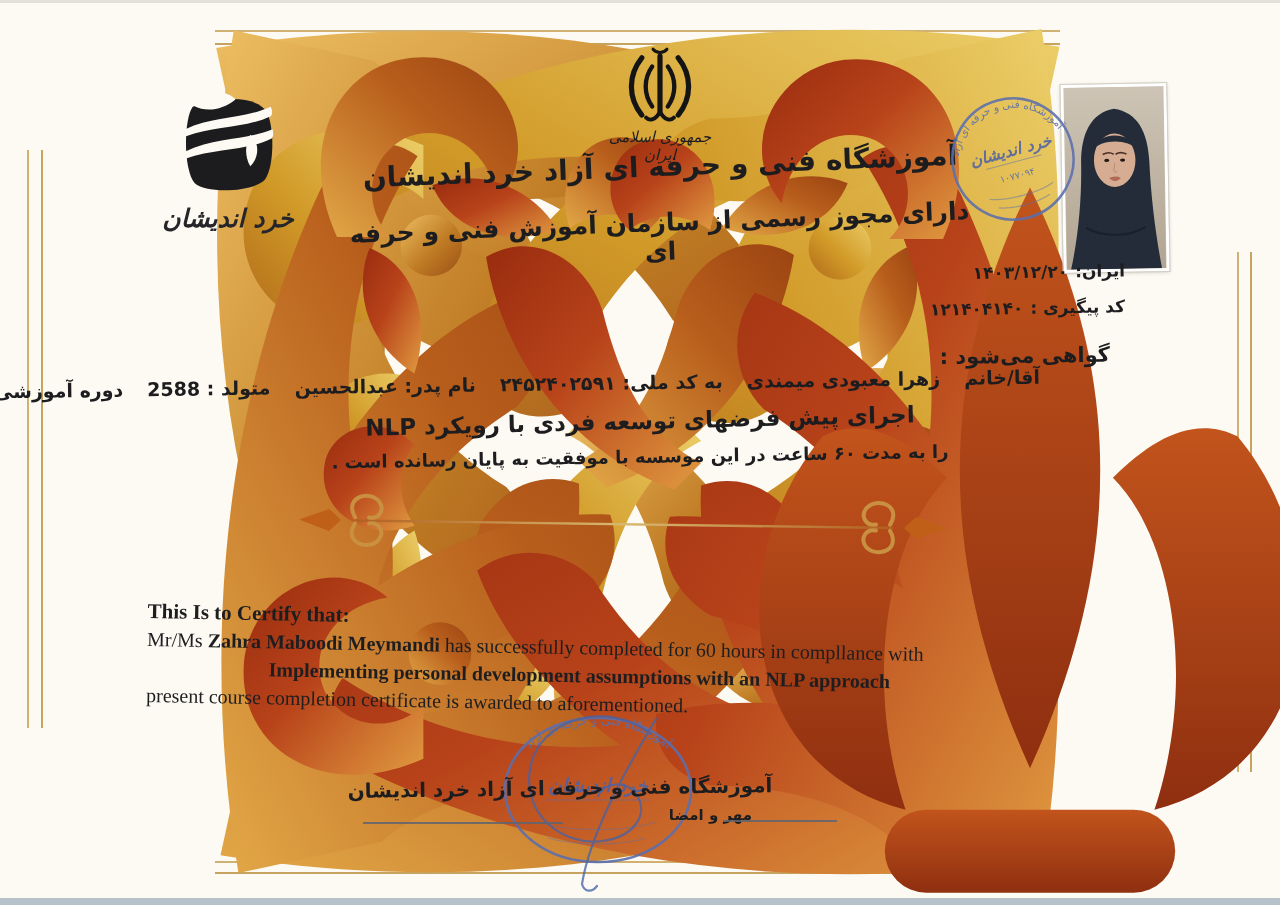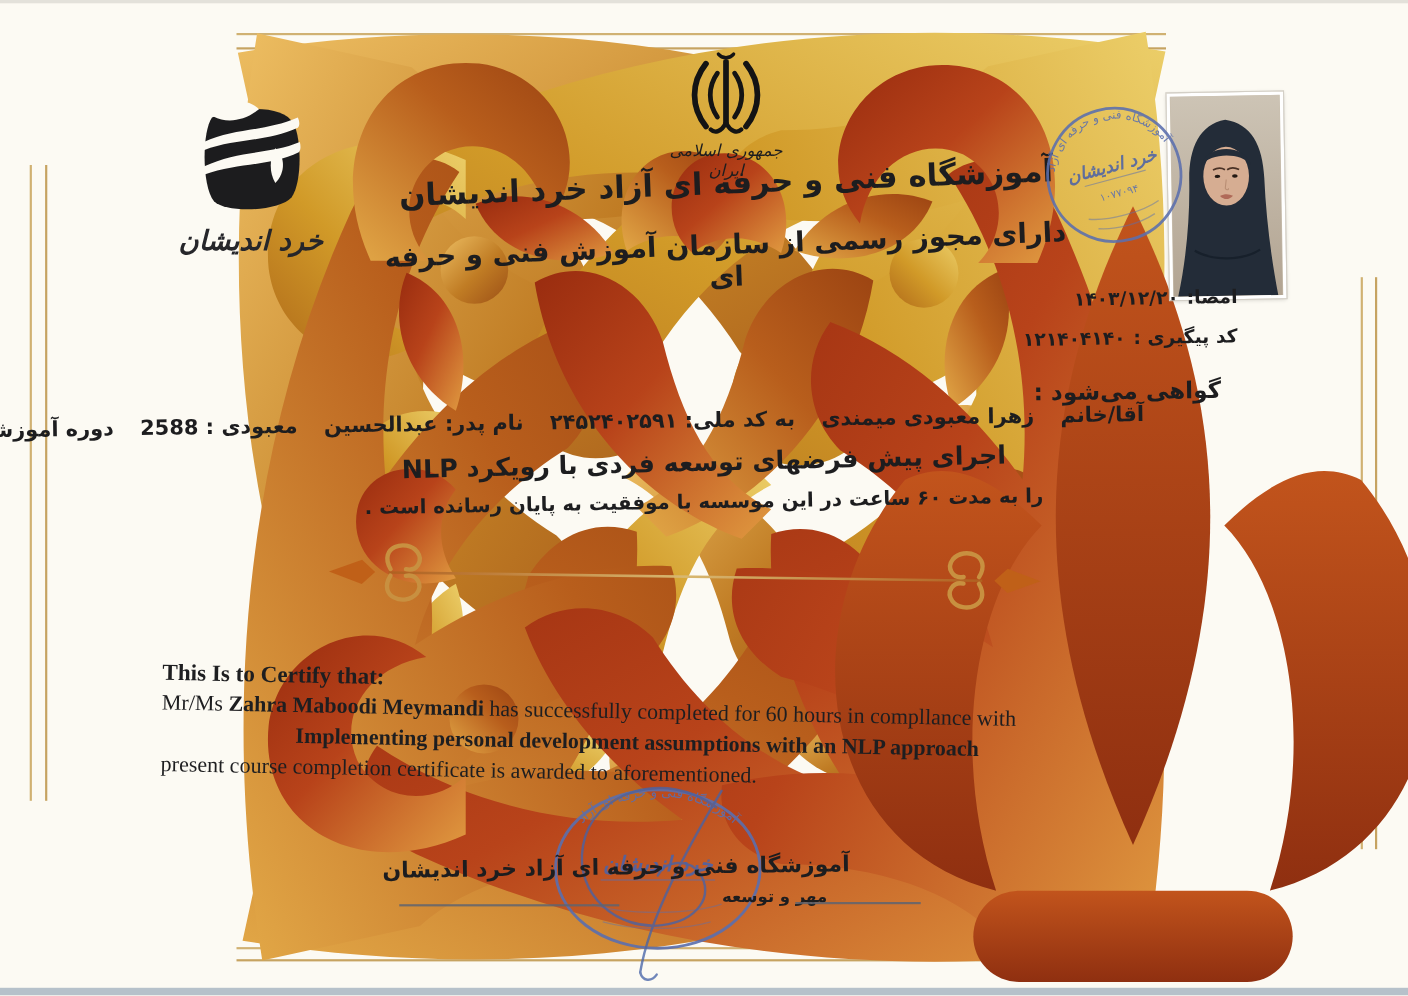--- a/index.html
+++ b/index.html
@@ -181,36 +181,36 @@
     <text font-size="10" fill="#5b6fae" letter-spacing="1">
       <textPath href="#arcT" startOffset="50%" text-anchor="middle">آموزشگاه فنی و حرفه ای آزاد</textPath>
     </text>
     <text x="65" y="62" text-anchor="middle" font-size="15" font-weight="bold" font-style="italic" fill="#4d63a6" direction="rtl">خرد اندیشان</text>
     <path d="M38,68 L92,68" stroke="#5b6fae" stroke-width="1" opacity=".6"></path>
     <text x="65" y="84" text-anchor="middle" font-size="9" fill="#5b6fae">۱۰۷۷۰۹۴</text>
     <path d="M34,96 C50,102 80,102 96,96 M40,106 C55,111 75,111 90,106" stroke="#5b6fae" stroke-width="1.2" fill="none" opacity=".55"></path>
   </svg>
 
   <div class="abs fa issue">
-    <span>امضا:</span>
+    <span>ایران:</span>
     <span class="num">۱۴۰۳/۱۲/۲۰</span>
   </div>
   <div class="abs fa tracking">
     <span>کد پیگیری :</span>
     <span class="num">۱۲۱۴۰۴۱۴۰</span>
   </div>
 
   <div class="abs fa right certify-heading">گواهی می‌شود :</div>
 
   <div class="abs fa name-line">
     <span>آقا/خانم</span>
     <span>زهرا معبودی میمندی</span>
     <span><span>به کد ملی:</span> <span class="num">۲۴۵۲۴۰۲۵۹۱</span></span>
     <span><span>نام پدر:</span> <span>عبدالحسین</span></span>
-    <span><span>معبودی :</span> <span class="num">2588</span></span>
+    <span><span>متولد :</span> <span class="num">2588</span></span>
     <span>دوره آموزشی</span>
   </div>
 
   <div class="abs fa center course-fa">اجرای پیش فرضهای توسعه فردی با رویکرد NLP</div>
   <div class="abs fa center duration-fa">را به مدت ۶۰ ساعت در این موسسه با موفقیت به پایان رسانده است .</div>
 
   <svg class="abs divider" viewBox="0 0 655 66">
     <rect x="58" y="31" width="540" height="2.4" fill="url(#gDiv)"></rect>
     <g>
       <path d="M4,32 L34,21 L46,32 L34,43 Z" fill="#c06018"></path>
@@ -243,17 +243,17 @@
     <path d="M60,106 L164,106" stroke="#5b6fae" stroke-width="1.2" opacity=".6"></path>
     <path d="M52,128 C80,138 140,138 170,128 M62,144 C90,152 134,152 160,144" stroke="#5b6fae" stroke-width="1.2" fill="none" opacity=".5"></path>
     <g stroke="#4663a8" stroke-width="2.2" fill="none" stroke-linecap="round" opacity=".85">
       <path d="M165,40 C120,5 52,25 44,75 C36,120 76,152 116,147 C148,143 164,120 150,100 C140,86 118,88 112,102"></path>
       <path d="M170,25 C140,75 104,140 96,190"></path>
       <path d="M96,190 C98,198 106,199 111,192"></path>
     </g>
   </svg>
 
   <div class="abs fa footer-org">آموزشگاه فنی و حرفه ای آزاد خرد اندیشان</div>
-  <div class="abs fa seal-label">مهر و توسعه</div>
+  <div class="abs fa seal-label">مهر و امضا</div>
   <div class="abs sigline" style="left:363px;top:822px;width:200px;"></div>
   <div class="abs sigline" style="left:723px;top:820px;width:114px;"></div>
 
 </div>
 
 </body></html>

